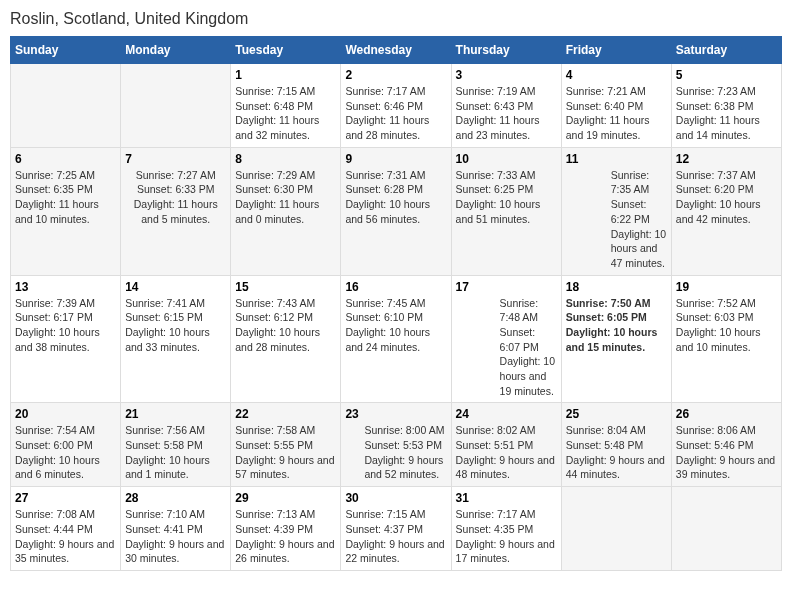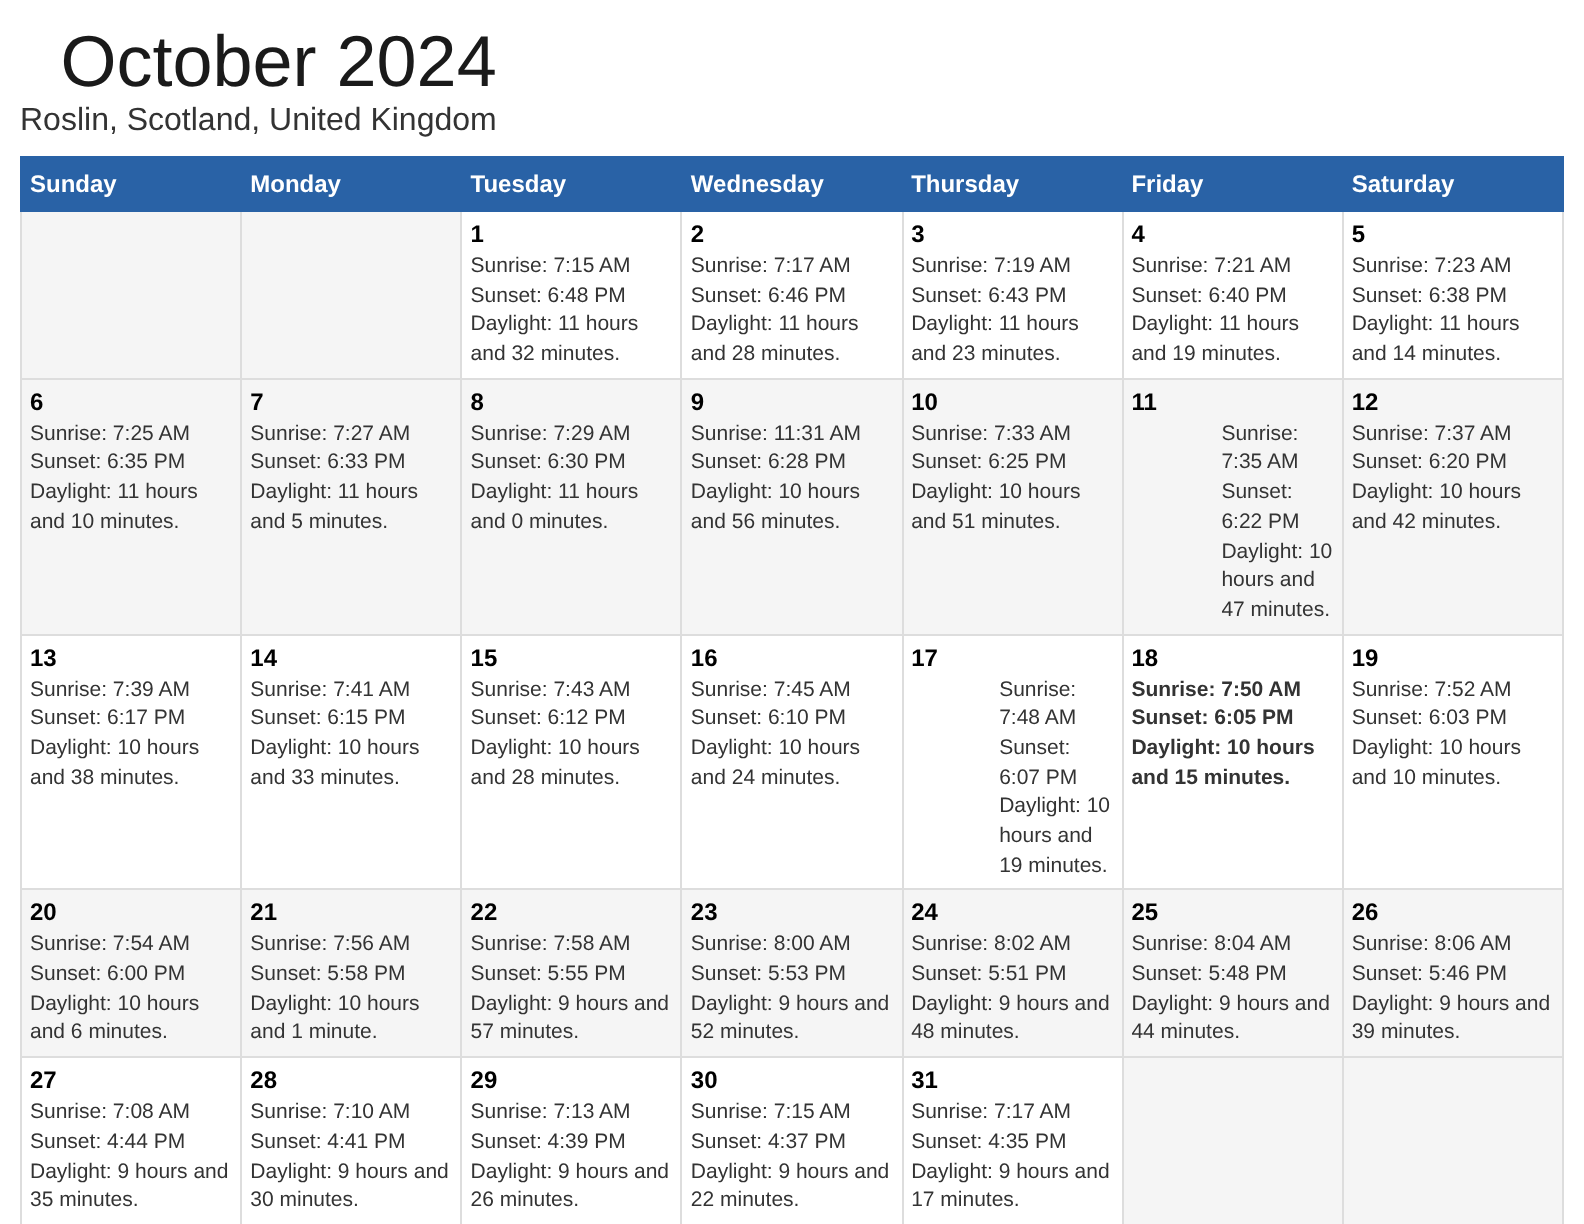--- a/index.html
+++ b/index.html
@@ -88,21 +88,20 @@
     }
     .empty-cell {
       background-color: #f5f5f5;
     }
   </style>
 </head>
 <body>
 
 <div class="header-area">
   <div class="title-area">
-    <div class="month-title">October 2024</div>
     <div class="location-title">Roslin, Scotland, United Kingdom</div>
   </div>
 </div>
 
 <table>
   <thead>
     <tr>
     <th>Sunday</th>
         <th>Monday</th>
         <th>Tuesday</th>
@@ -149,33 +148,33 @@
       </tr>
       <tr>
         <td>
           <span class="day-number">6</span>
           <div class="day-info" style="white-space: pre-line;">Sunrise: 7:25 AM
 Sunset: 6:35 PM
 Daylight: 11 hours and 10 minutes.</div>
         </td>
         <td>
           <span class="day-number">7</span>
-          <div class="day-info" style="white-space: pre-line;">Sunrise: 7:27 AM
+          <div class="day-info" style="white-space: pre-line; text-align: center;">Sunrise: 7:27 AM
 Sunset: 6:33 PM
 Daylight: 11 hours and 5 minutes.</div>
         </td>
         <td>
           <span class="day-number">8</span>
           <div class="day-info" style="white-space: pre-line;">Sunrise: 7:29 AM
 Sunset: 6:30 PM
 Daylight: 11 hours and 0 minutes.</div>
         </td>
         <td>
           <span class="day-number">9</span>
-          <div class="day-info" style="white-space: pre-line;">Sunrise: 11:31 AM
+          <div class="day-info" style="white-space: pre-line;">Sunrise: 7:31 AM
 Sunset: 6:28 PM
 Daylight: 10 hours and 56 minutes.</div>
         </td>
         <td>
           <span class="day-number">10</span>
           <div class="day-info" style="white-space: pre-line;">Sunrise: 7:33 AM
 Sunset: 6:25 PM
 Daylight: 10 hours and 51 minutes.</div>
         </td>
         <td>
@@ -249,21 +248,21 @@
 Daylight: 10 hours and 1 minute.</div>
         </td>
         <td>
           <span class="day-number">22</span>
           <div class="day-info" style="white-space: pre-line;">Sunrise: 7:58 AM
 Sunset: 5:55 PM
 Daylight: 9 hours and 57 minutes.</div>
         </td>
         <td>
           <span class="day-number">23</span>
-          <div class="day-info" style="white-space: pre-line;">Sunrise: 8:00 AM
+          <div class="day-info" style="white-space: pre-line; margin-left: 19px;">Sunrise: 8:00 AM
 Sunset: 5:53 PM
 Daylight: 9 hours and 52 minutes.</div>
         </td>
         <td>
           <span class="day-number">24</span>
           <div class="day-info" style="white-space: pre-line;">Sunrise: 8:02 AM
 Sunset: 5:51 PM
 Daylight: 9 hours and 48 minutes.</div>
         </td>
         <td>

